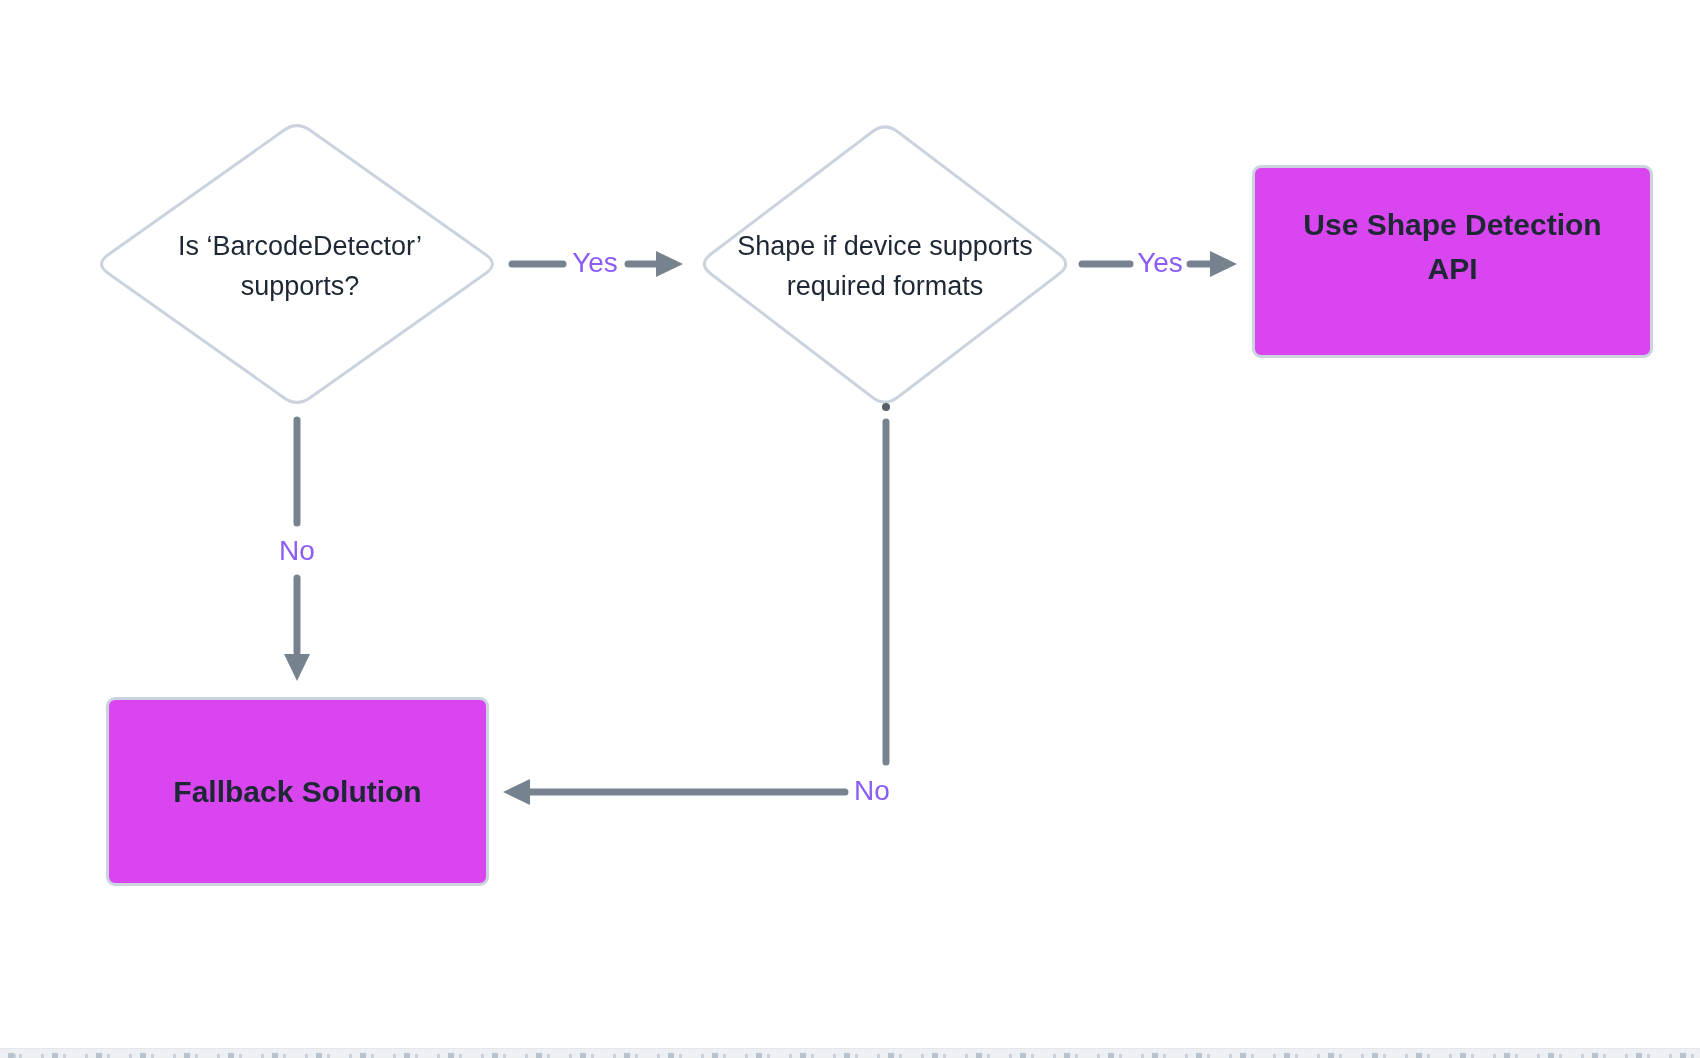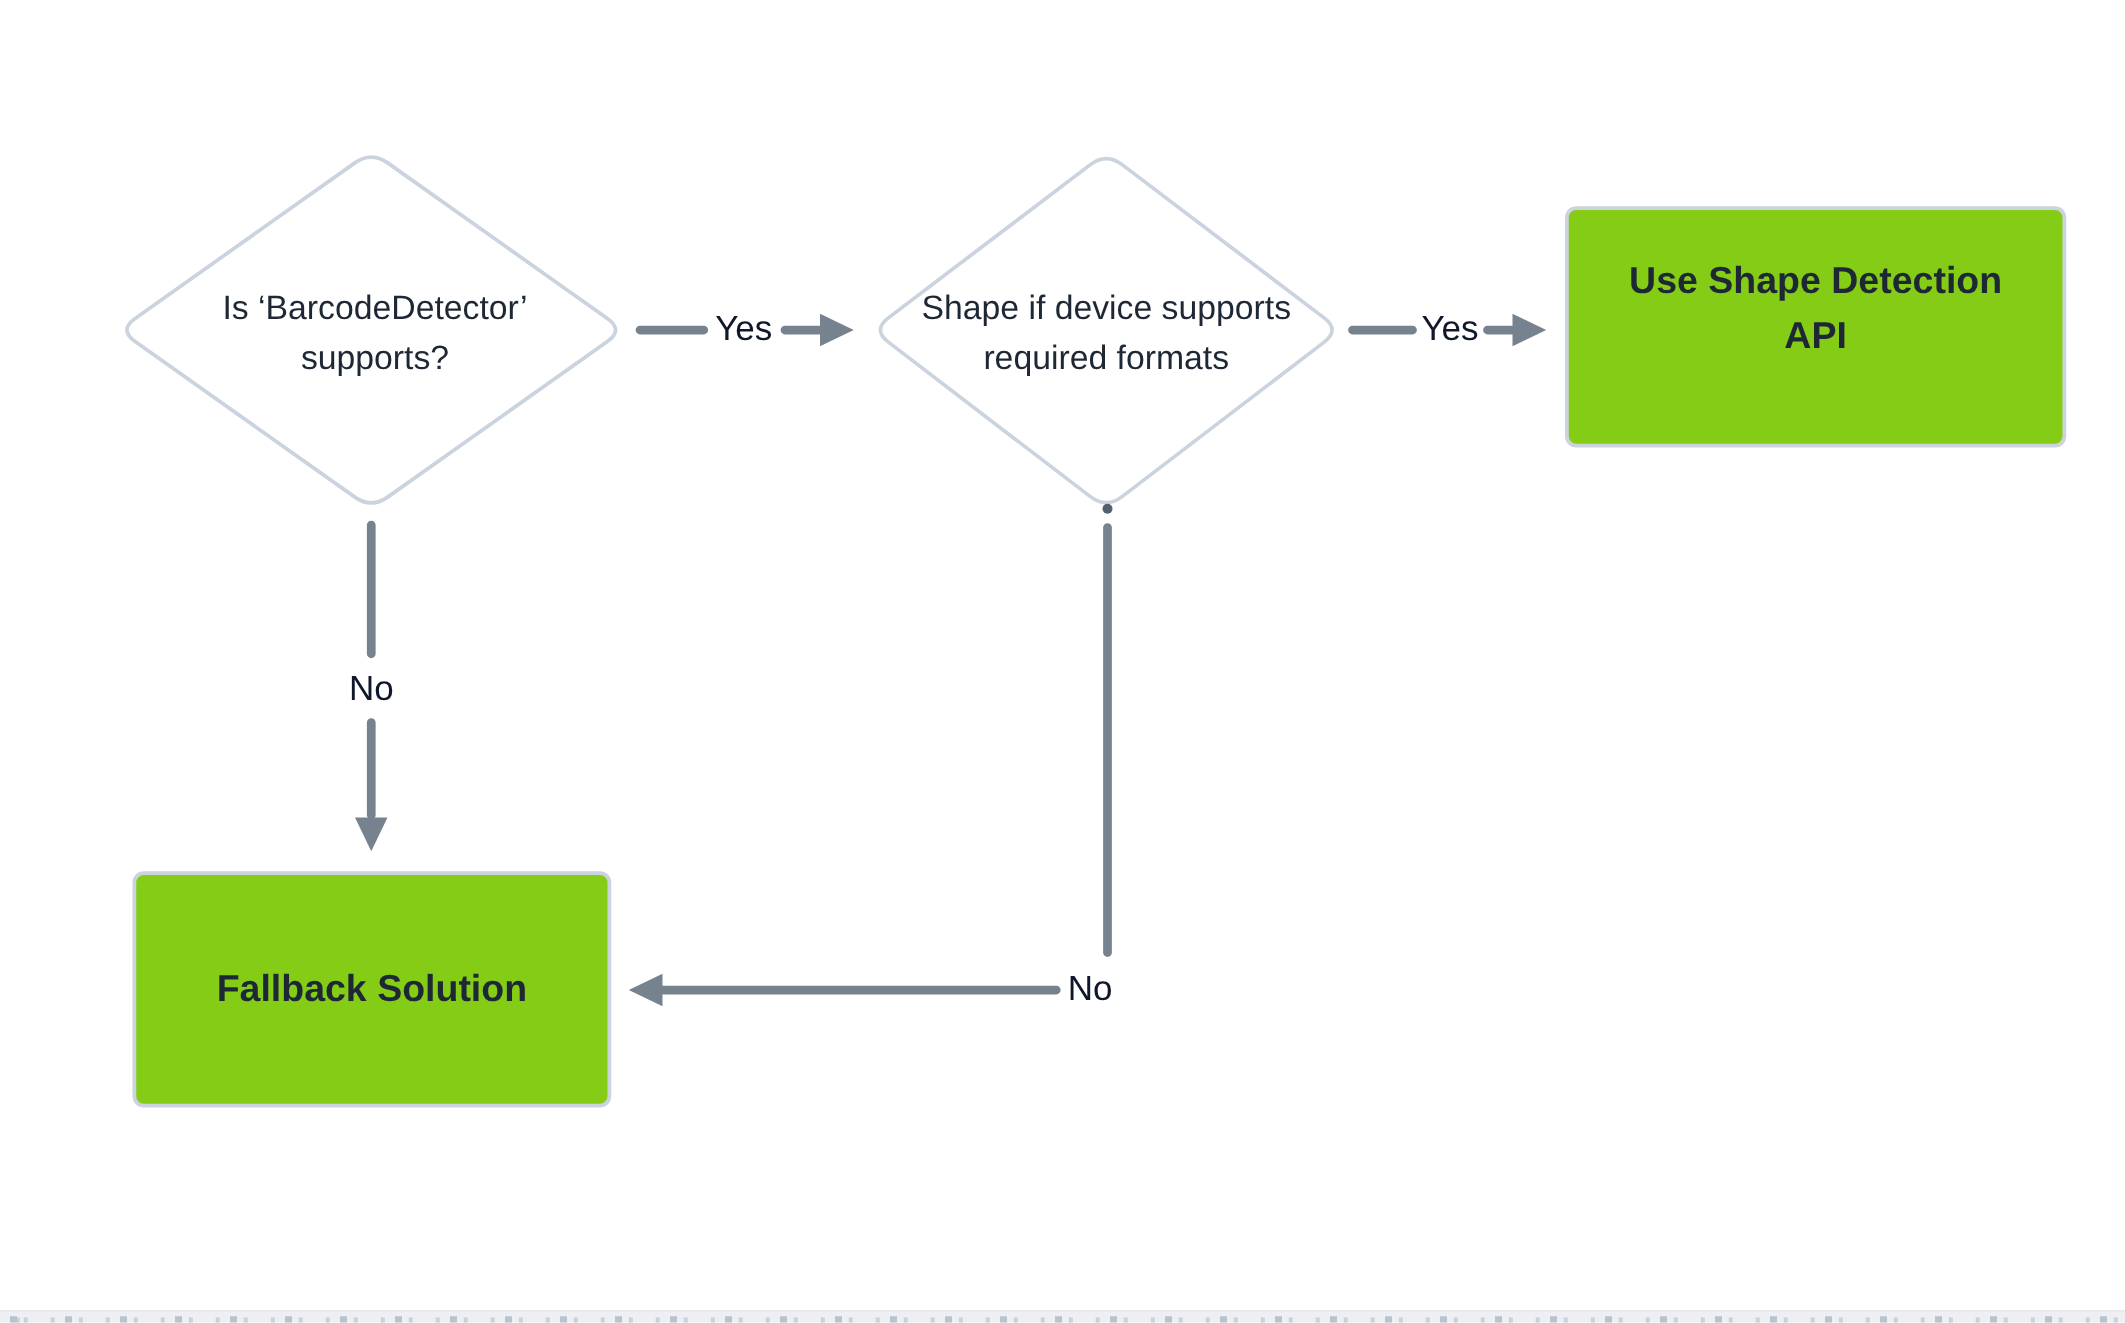--- a/index.html
+++ b/index.html
@@ -9,40 +9,40 @@
   }
   .canvas{position:absolute;inset:0;}
   svg.layer{position:absolute;left:0;top:0;width:1700px;height:1058px;display:block;}
 
   .diamond{fill:#ffffff;stroke:#cbd4de;stroke-width:3;}
   .conn{stroke:#76838f;stroke-width:7;stroke-linecap:round;fill:none;}
   .arrowhead{fill:#76838f;stroke:none;}
   .conn-dot{fill:#55606b;stroke:none;}
 
   .rect-node{
-    position:absolute;background:#84cc16;border:3px solid #cbd4de;border-radius:9px;
+    position:absolute;background:#d946ef;border:3px solid #cbd4de;border-radius:9px;
     box-sizing:border-box;display:flex;align-items:center;justify-content:center;
   }
   .rect-node .node-text{
     font-size:30px;font-weight:600;line-height:44px;text-align:center;color:#1e2835;
   }
   #process-use-shape{left:1252px;top:165px;width:401px;height:193px;padding-bottom:30px;}
   #process-use-shape .node-text{max-width:330px;}
   #process-fallback{left:106px;top:697px;width:383px;height:189px;}
 
   .diamond-label{
     position:absolute;transform:translate(-50%,-50%);text-align:center;
     font-size:27px;font-weight:500;line-height:40px;color:#1e2835;
   }
   #decision1-label{left:300px;top:266px;width:340px;}
   #decision2-label{left:885px;top:266px;width:330px;}
 
   .edge-label{
     position:absolute;transform:translate(-50%,-50%);
-    font-size:28px;font-weight:500;color:#0f172a;white-space:nowrap;
+    font-size:28px;font-weight:500;color:#8b5cf6;white-space:nowrap;
   }
   #edge-label-yes1{left:595px;top:263px;}
   #edge-label-yes2{left:1160px;top:263px;}
   #edge-label-no1{left:297px;top:551px;}
   #edge-label-no2{left:872px;top:791px;}
 
   .bottom-ruler{
     position:absolute;left:0;bottom:0;width:1700px;height:10px;
     background-color:#edeff2;border-top:1px solid #e4e8ec;box-sizing:border-box;
     background-image:

